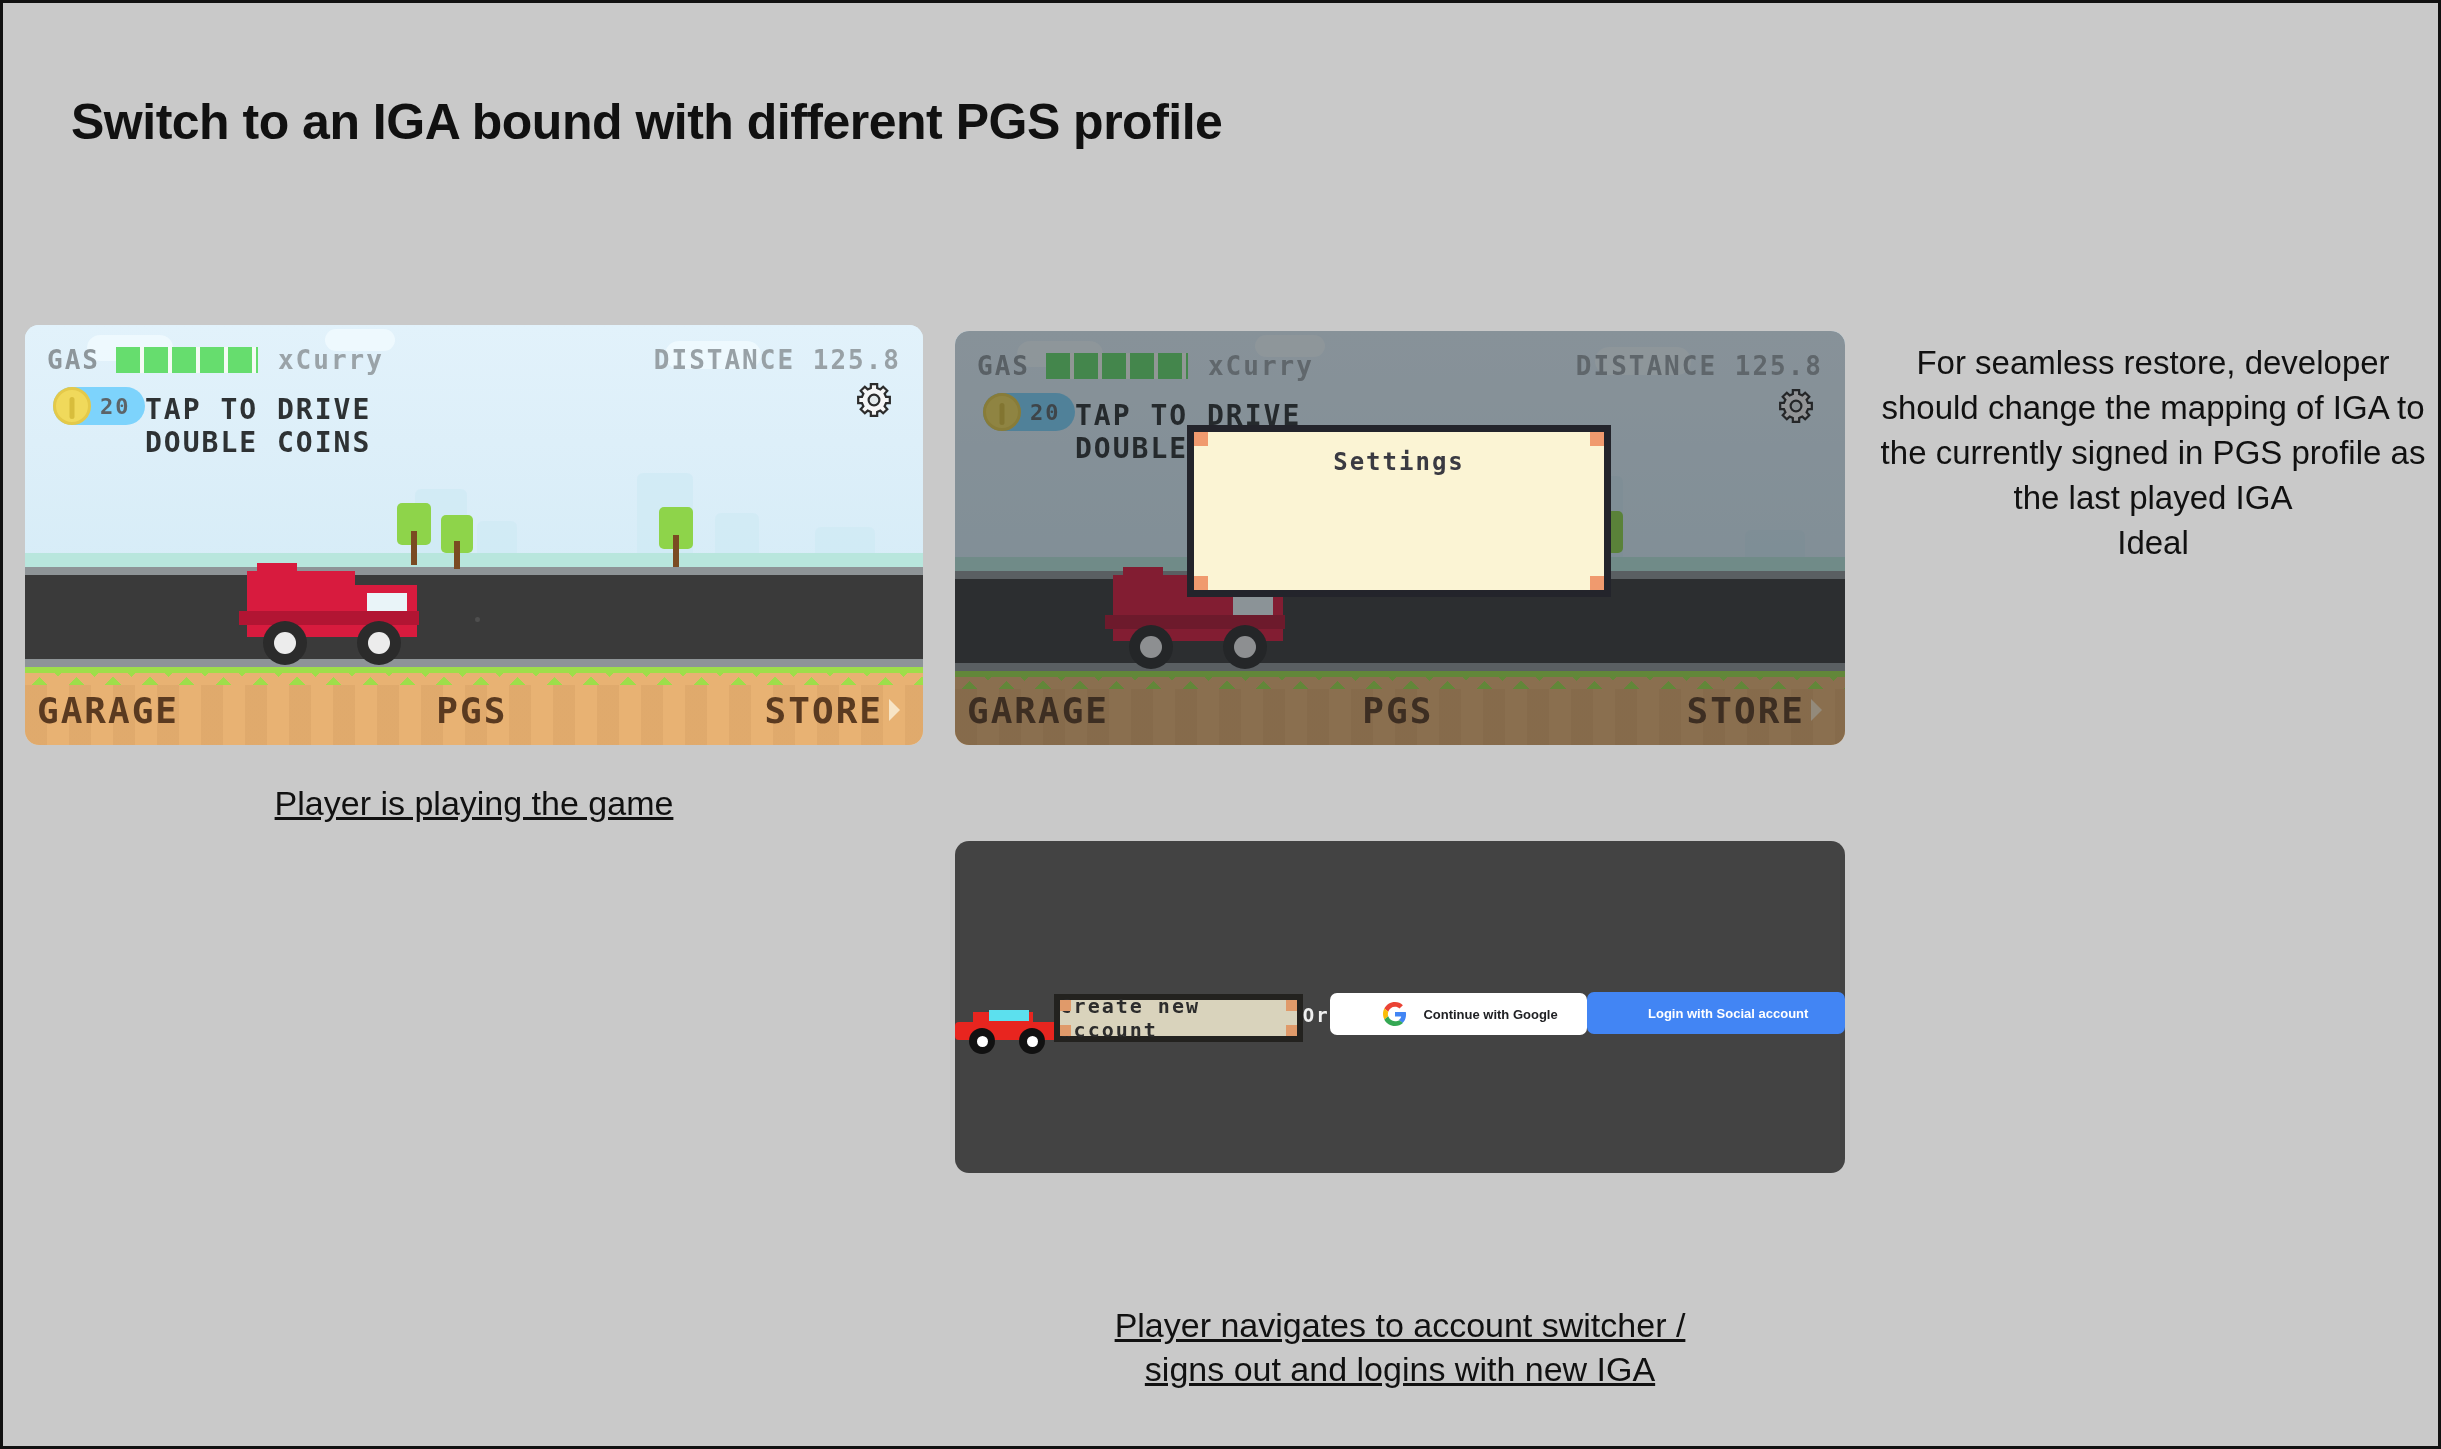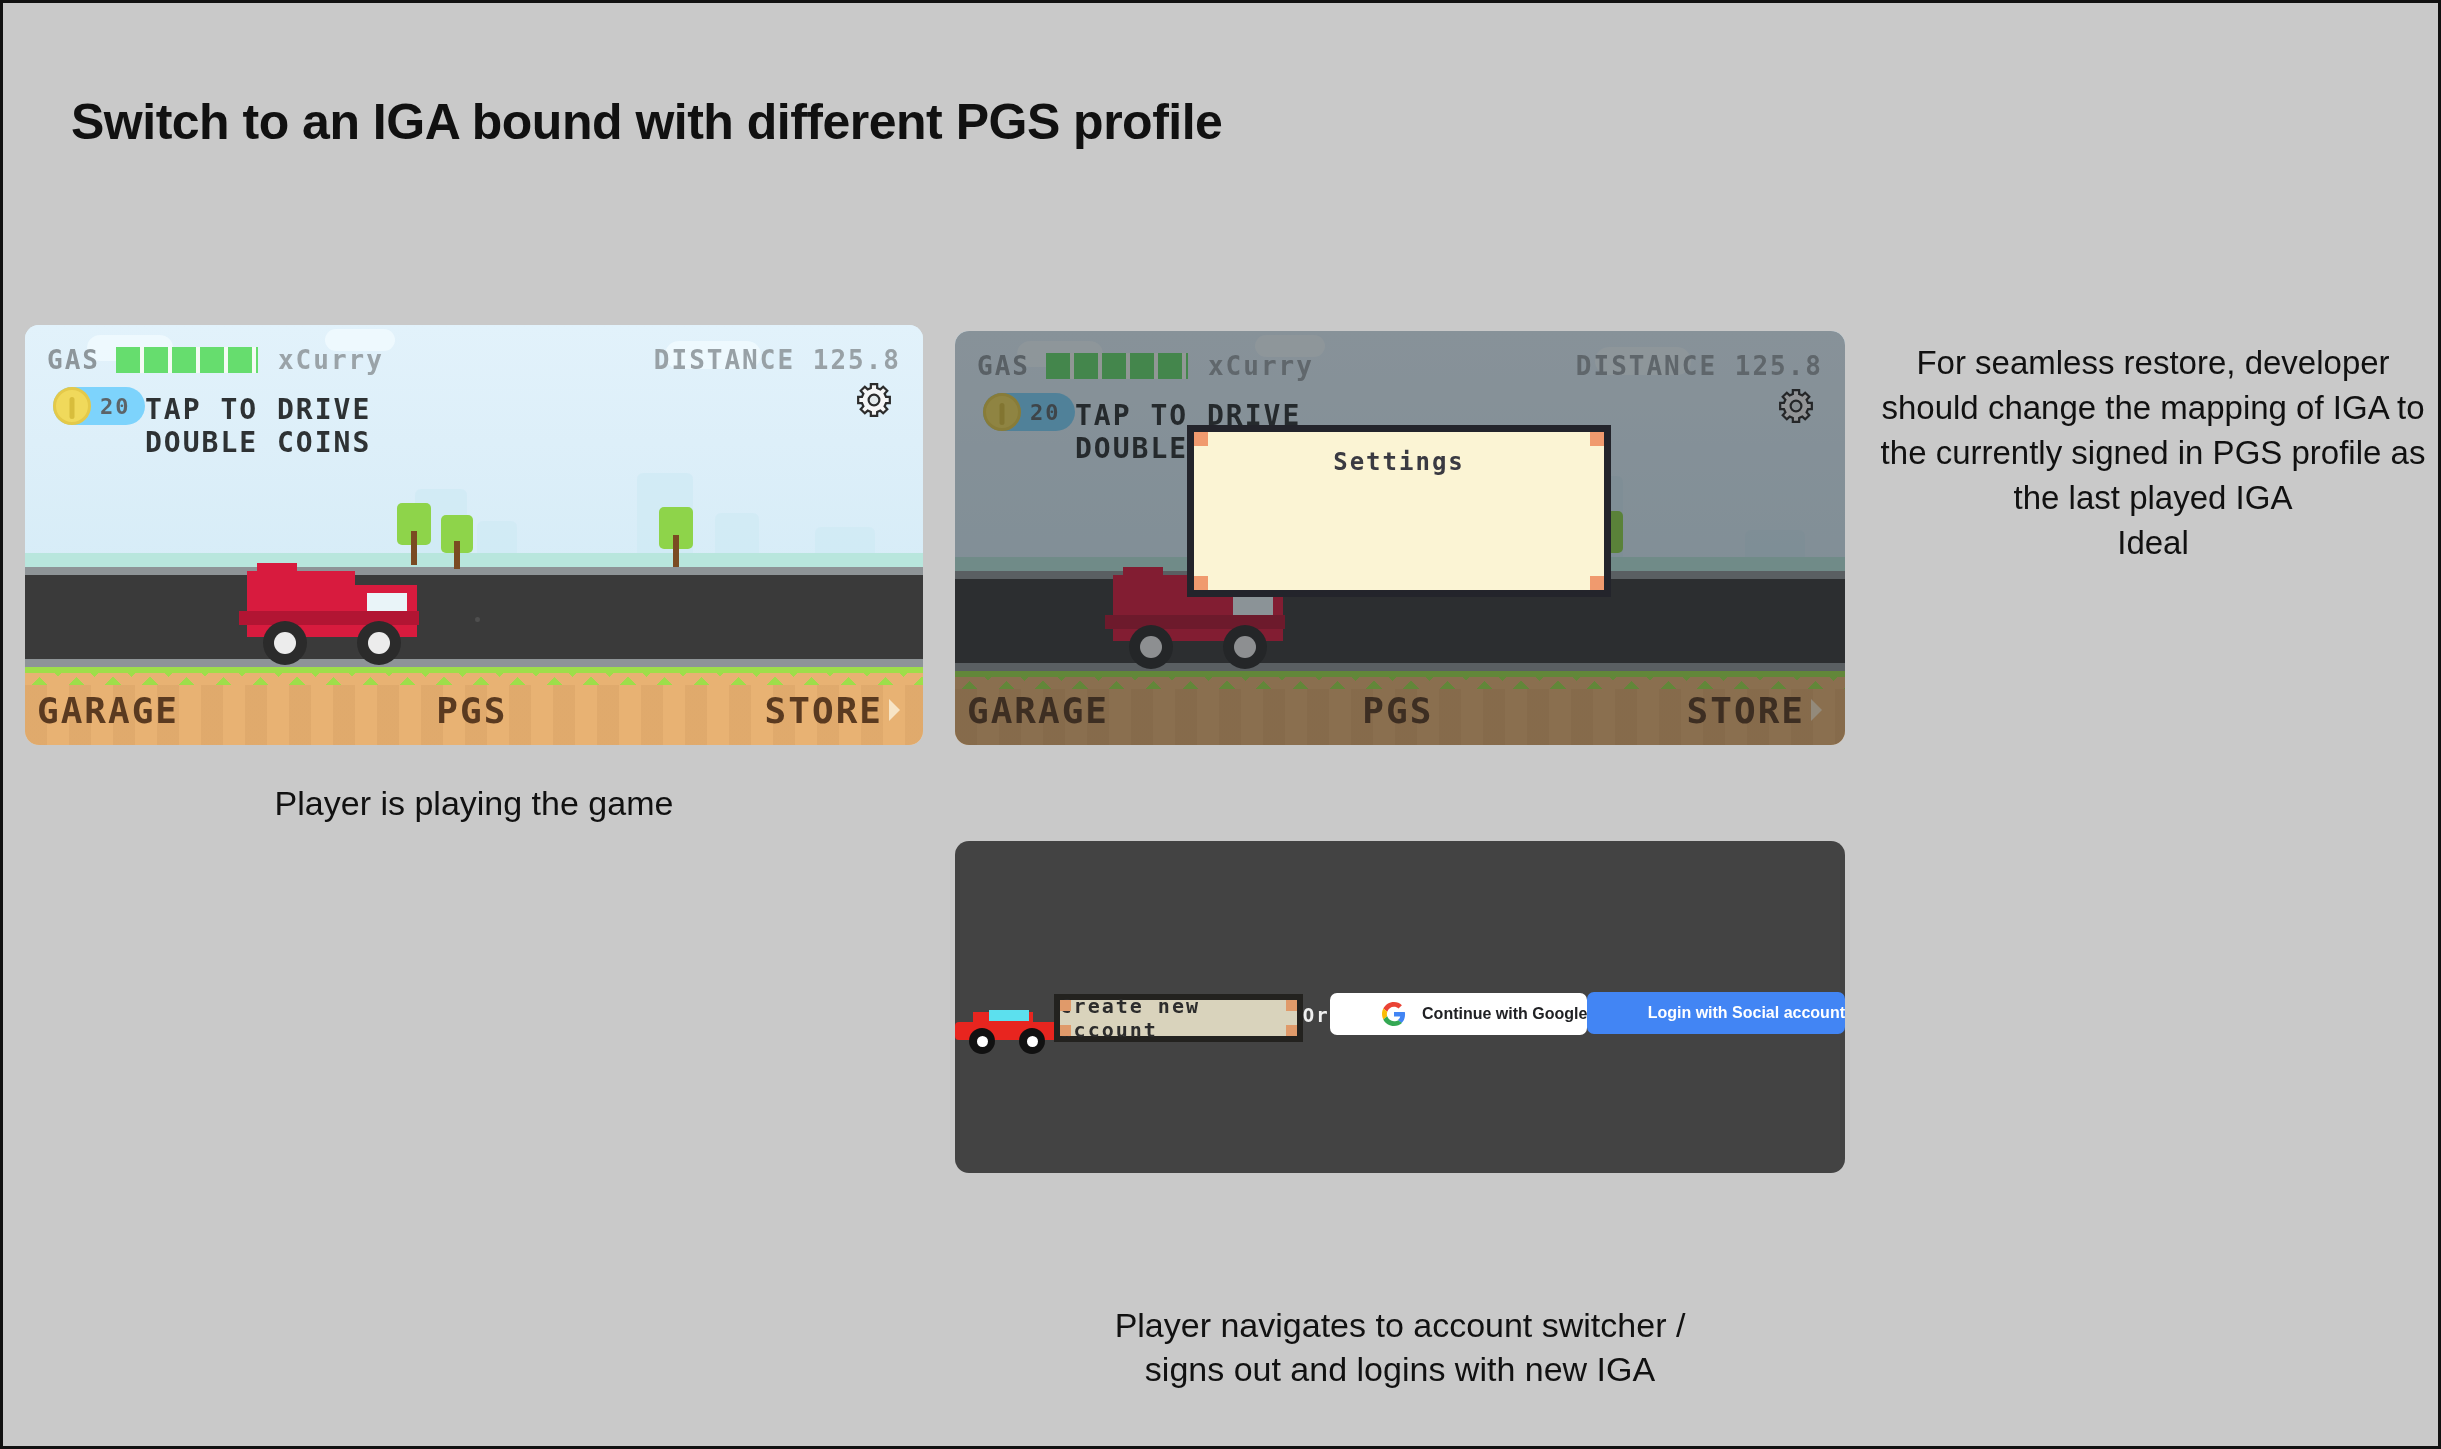--- a/index.html
+++ b/index.html
@@ -152,30 +152,30 @@
     position: relative; margin-top: 22px; width: 272px; height: 48px;
     background: #d9d3bc; border: 6px solid #23221f;
     display: flex; align-items: center; justify-content: center;
     font-size: 20px; color: #2c2c2c; font-weight: 700;
   }
   .create-banner .corner-px { width: 11px; height: 11px; background: #e09a6a; }
   .or-text { margin-top: 16px; font-size: 19px; color: #f0f0f0; font-weight: 700; }
 
   .auth-btn {
     margin-top: 14px; width: 280px; height: 42px; border-radius: 7px;
-    display: flex; align-items: center; justify-content: flex-end;
-    font-size: 16px; font-weight: 700; padding-left: 24px;
+    display: flex; align-items: center; justify-content: center;
+    font-size: 13px; font-weight: 700; padding-left: 24px;
   }
   .auth-google { background: #fff; color: #202124; }
   .auth-social { background: #4285f4; color: #fff; margin-top: 12px; }
   .g-logo { width: 24px; height: 24px; margin-right: 16px; flex: none; }
 
   
   .caption {
-    position: absolute; text-align: center; font-size: 34px; color: #111; line-height: 1.3;
+    position: absolute; text-align: center; font-size: 34px; color: #111; line-height: 1.3; text-decoration: underline;
   }
   #caption-play { left: 22px; top: 778px; width: 898px; }
   #caption-account { left: 952px; top: 1300px; width: 890px; }
   .side-note {
     position: absolute; left: 1872px; top: 338px; width: 556px;
     text-align: center; font-size: 33px; color: #111; line-height: 1.36;
   }
 </style>
 </head>
 <body>

